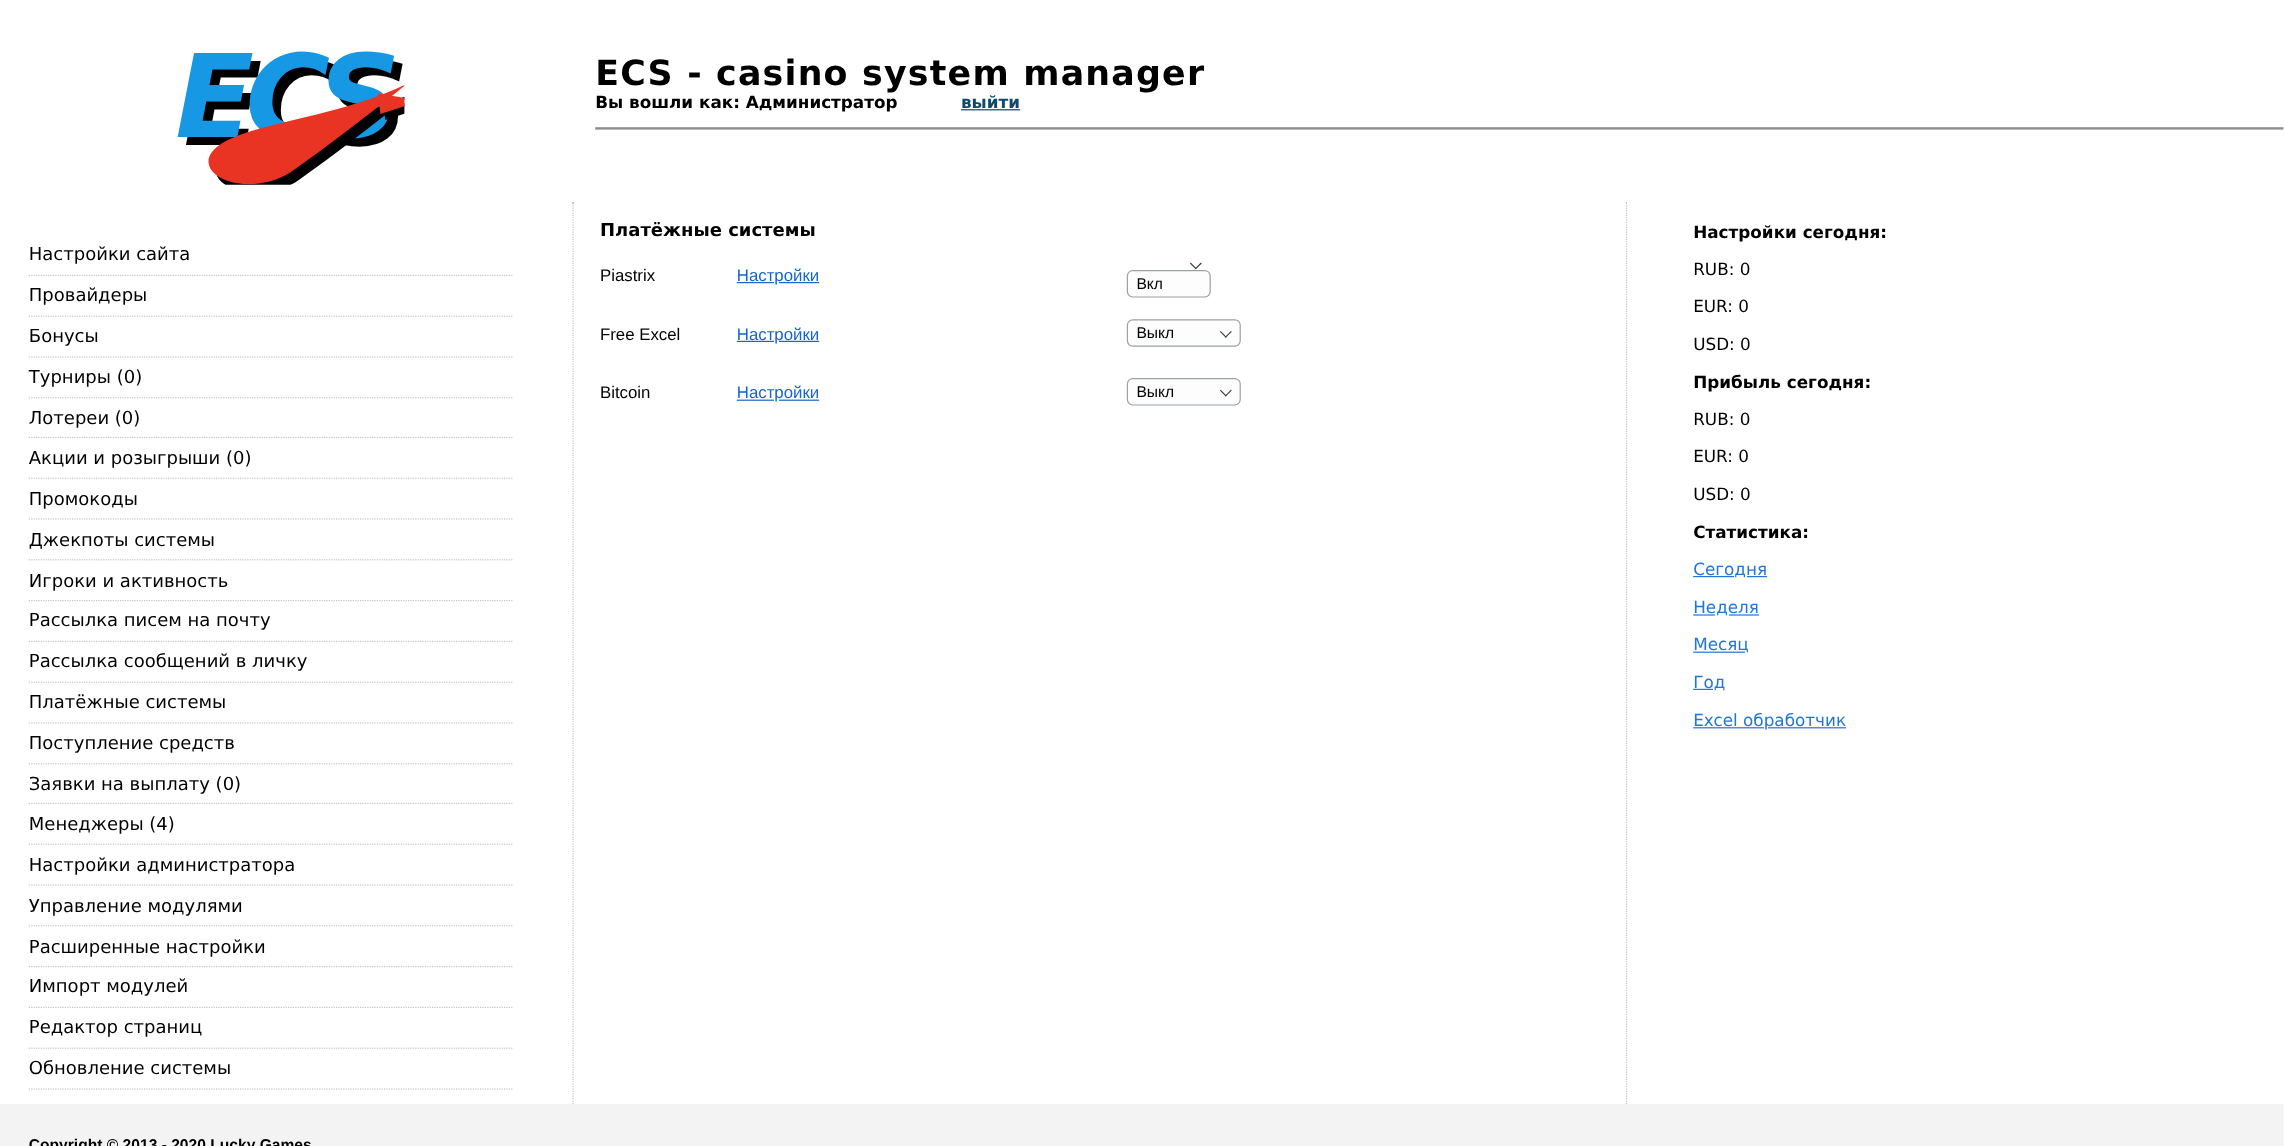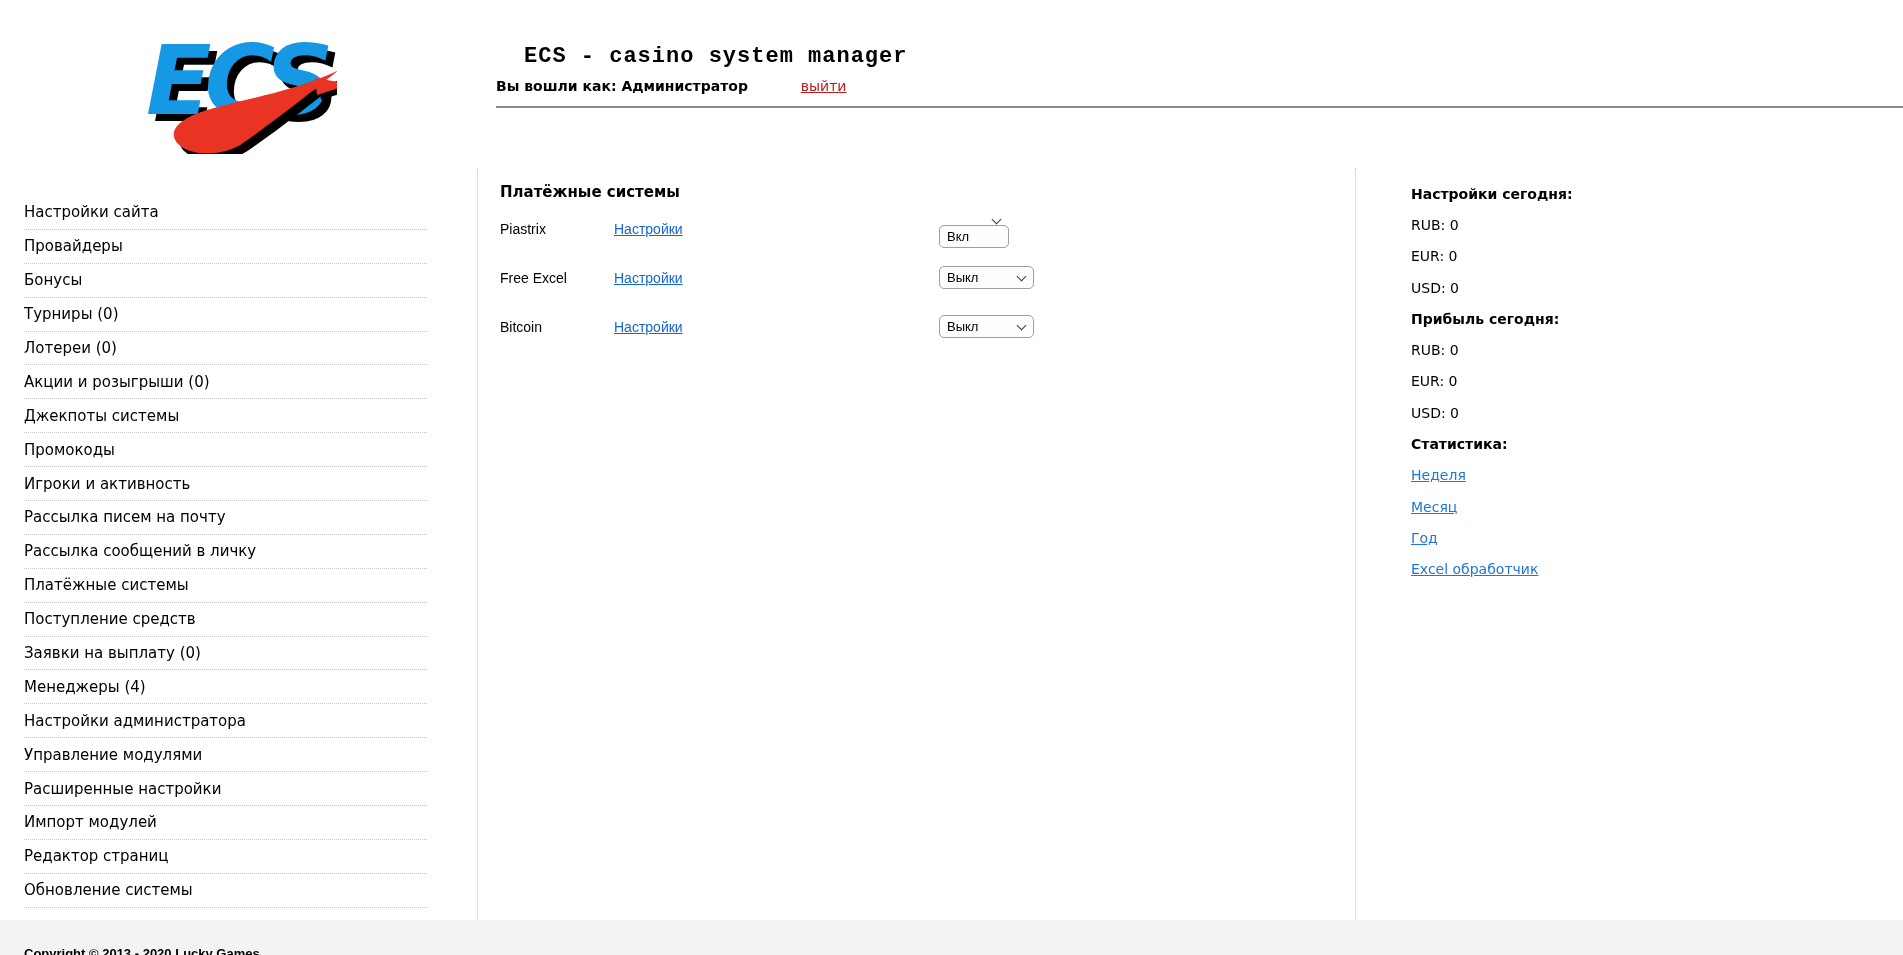--- a/index.html
+++ b/index.html
@@ -4,28 +4,28 @@
 <style>
   html,body{margin:0;padding:0;}
   body{
     width:1903px;height:955px;position:relative;overflow:hidden;
     background:#ffffff;color:#000;
     font-family:"DejaVu Sans",sans-serif;
   }
   
   .logo{position:absolute;left:137px;top:20px;width:200px;height:134px;}
   .hdr-title{
-    position:absolute;left:524px;top:44px;
-    font-size:22px;font-weight:bold;letter-spacing:1px;font-family:Liberation Mono, monospace;
+    position:absolute;left:496px;top:44px;
+    font-size:29px;font-weight:bold;letter-spacing:1px;
   }
   .hdr-user{
     position:absolute;left:496px;top:78px;
     font-size:14px;font-weight:bold;
   }
-  .hdr-user a{color:#b91c1c;font-weight:normal;padding-left:48px;}
+  .hdr-user a{color:#0c4a6e;font-weight:bold;padding-left:48px;}
   .hdr-rule{
     position:absolute;left:496px;right:0;top:106px;height:2px;
     background:#8c8c8c;
   }
   
   .sidebar{position:absolute;left:24px;top:196px;width:403px;}
   .sidebar .item{
     height:32.9px;display:flex;align-items:center;
     border-bottom:1px dotted #c4c4c4;
     font-size:15px;color:#000;cursor:pointer;text-align:right;
@@ -97,22 +97,22 @@
 </div>
 <div class="hdr-rule"></div>
 
 <div class="sidebar">
   <div class="item">Настройки сайта</div>
   <div class="item">Провайдеры</div>
   <div class="item">Бонусы</div>
   <div class="item">Турниры (0)</div>
   <div class="item">Лотереи (0)</div>
   <div class="item">Акции и розыгрыши (0)</div>
+  <div class="item">Промокоды</div>
   <div class="item">Джекпоты системы</div>
-  <div class="item">Промокоды</div>
   <div class="item">Игроки и активность</div>
   <div class="item">Рассылка писем на почту</div>
   <div class="item">Рассылка сообщений в личку</div>
   <div class="item">Платёжные системы</div>
   <div class="item">Поступление средств</div>
   <div class="item">Заявки на выплату (0)</div>
   <div class="item">Менеджеры (4)</div>
   <div class="item">Настройки администратора</div>
   <div class="item">Управление модулями</div>
   <div class="item">Расширенные настройки</div>
@@ -174,20 +174,23 @@
   <div class="line bold">Настройки сегодня:</div>
   <div class="line">RUB: 0</div>
   <div class="line">EUR: 0</div>
   <div class="line">USD: 0</div>
   <div class="line bold">Прибыль сегодня:</div>
   <div class="line">RUB: 0</div>
   <div class="line">EUR: 0</div>
   <div class="line">USD: 0</div>
   <div class="line bold">Статистика:</div>
   <div class="line">
+      <a href="#">Сегодня</a>
+    </div>
+  <div class="line">
       <a href="#">Неделя</a>
     </div>
   <div class="line">
       <a href="#">Месяц</a>
     </div>
   <div class="line">
       <a href="#">Год</a>
     </div>
   <div class="line">
       <a href="#">Excel обработчик</a>

